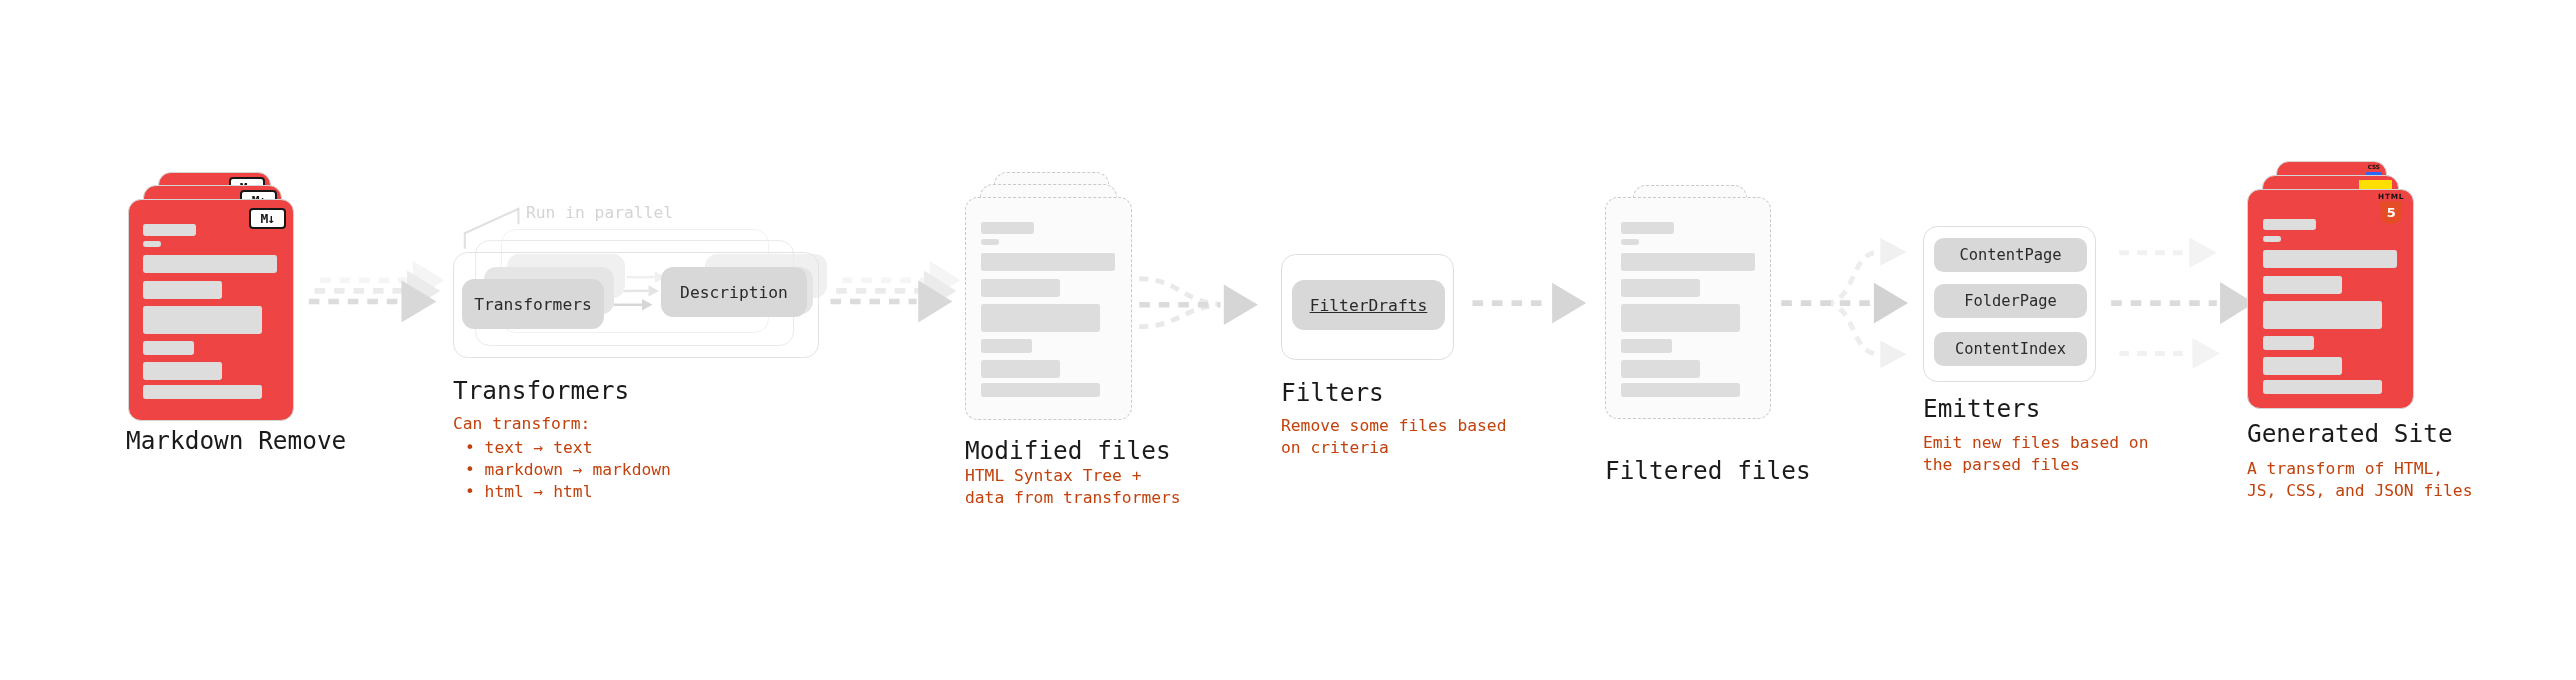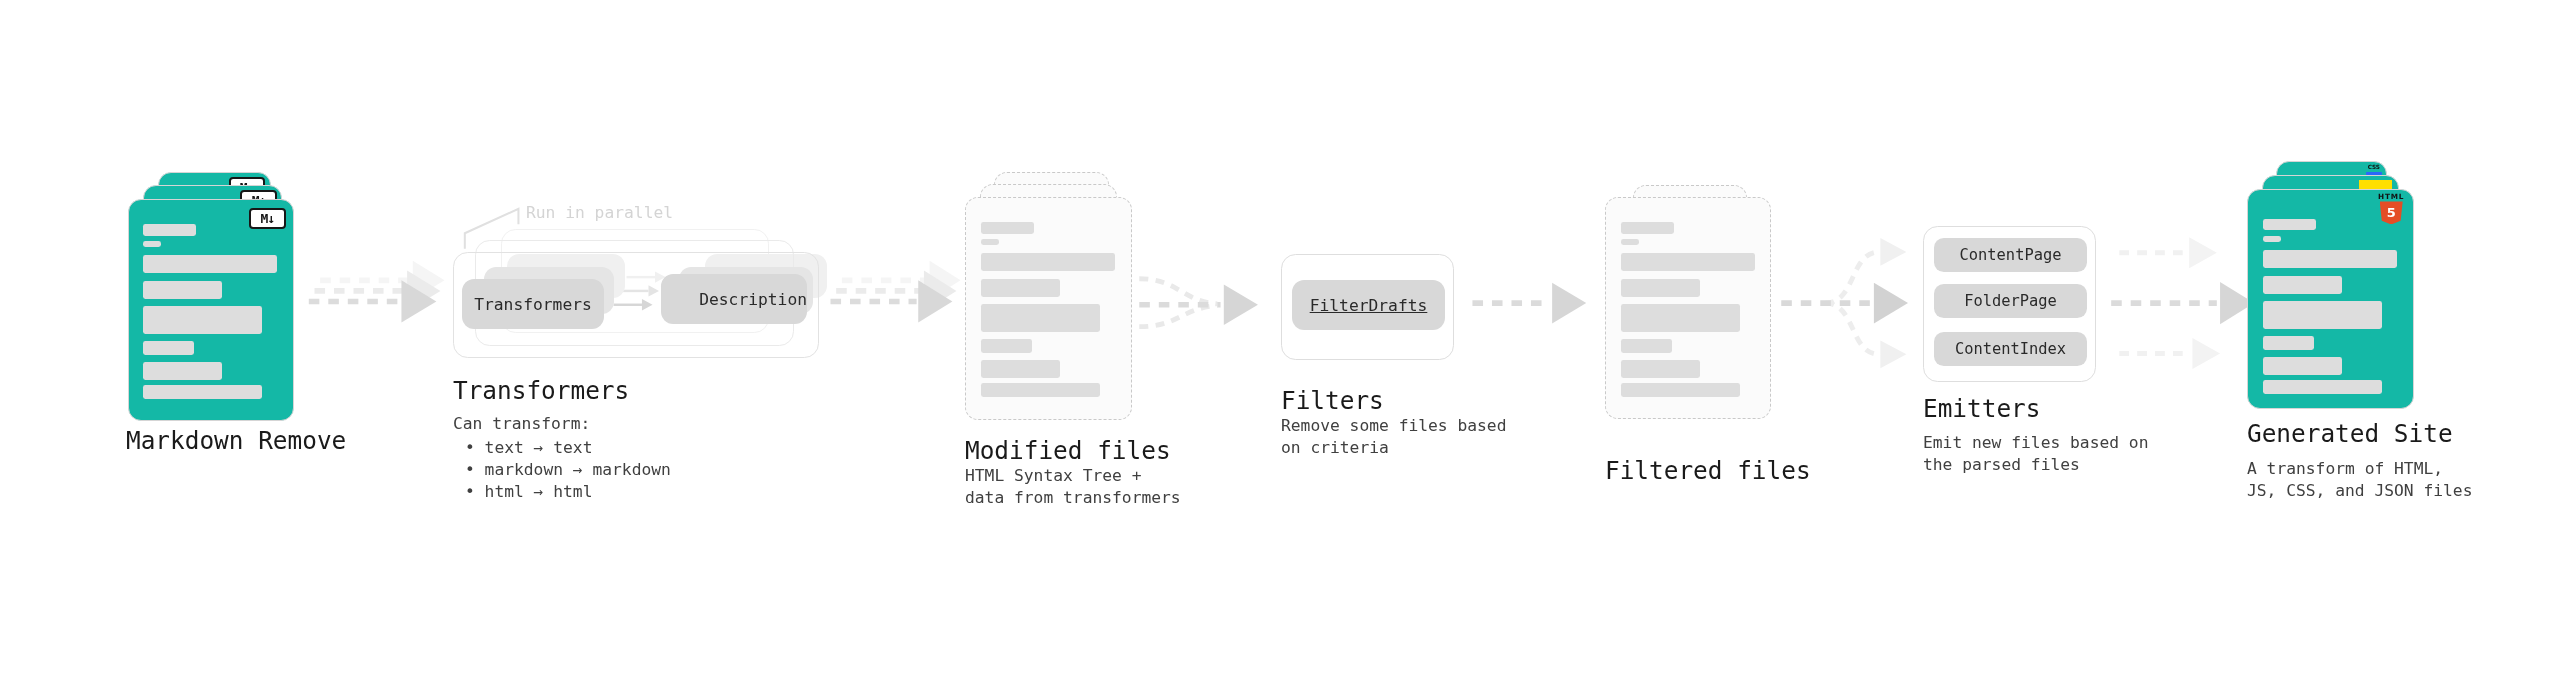--- a/index.html
+++ b/index.html
@@ -1,39 +1,39 @@
 <!DOCTYPE html>
 <html style="font-size:13px"><head>
 <meta charset="utf-8">
 <style>
   html,body{margin:0;padding:0;background:#ffffff;}
   .canvas{position:relative;width:2576px;height:681px;background:#ffffff;overflow:hidden;
           font-family:"DejaVu Sans Mono","Liberation Mono",monospace;}
   
-  .doc-card{position:absolute;background:#14b8a6;border:1.6px solid #d5d5d5;border-radius:13px;box-sizing:border-box;}
+  .doc-card{position:absolute;background:#ef4444;border:1.6px solid #d5d5d5;border-radius:13px;box-sizing:border-box;}
   .doc-card.dashed{border:1.6px dashed #c9c9c9;background:#fbfbfb;}
   .sk{position:absolute;background:#dddddd;border-radius:2.4px;}
   
   .md-badge{position:absolute;background:#ffffff;border:2.4px solid #171717;border-radius:4.1px;
             width:32.5px;height:17px;display:flex;align-items:center;justify-content:center;
             font-weight:bold;font-size:13px;color:#171717;letter-spacing:-0.8px;}
   
   .obox{position:absolute;border:1.6px solid #e2e2e2;border-radius:14.6px;box-sizing:border-box;background:transparent;}
   .obox.g1{border-color:#eaeaea;}
   .obox.g2{border-color:#f1f1f1;}
   
   .pill{position:absolute;background:#d8d8d8;border-radius:12.2px;display:flex;align-items:center;justify-content:center;
         font-size:16.3px;color:#2a2a2a;}
   .pill.small{border-radius:9.8px;font-size:15.4px;}
   .ghost-pill{position:absolute;border-radius:12.2px;}
   .ghost-pill.g1{background:#e5e5e5;}
   .ghost-pill.g2{background:#f0f0f0;}
   
   .title{position:absolute;font-size:24.4px;color:#1a1a1a;white-space:nowrap;}
-  .note{position:absolute;font-size:16.3px;line-height:22px;color:#404040;white-space:nowrap;}
+  .note{position:absolute;font-size:16.3px;line-height:22px;color:#c2410c;white-space:nowrap;}
   .annotation{position:absolute;font-size:16.3px;color:#d4d4d4;white-space:nowrap;}
   
   .css-badge{position:absolute;width:16.3px;text-align:center;}
   .css-badge .w{font-family:"DejaVu Sans","Liberation Sans",sans-serif;font-weight:bold;font-size:5.7px;color:#111;line-height:5.7px;}
   .css-badge .bar{height:3.3px;background:#2b67f8;margin-top:0.8px;border-radius:0.8px;}
   .js-badge{position:absolute;background:#ffdf00;}
   .html5-badge{position:absolute;width:37px;text-align:center;}
   .html5-badge .w{font-family:"DejaVu Sans","Liberation Sans",sans-serif;font-weight:bold;font-size:7.3px;letter-spacing:0.8px;color:#111;line-height:7.3px;}
   .html5-badge .shield{width:23px;height:23px;margin:0.8px auto 0;background:#e44d26;
      clip-path:polygon(0 0,100% 0,91% 84%,50% 100%,9% 84%);
@@ -151,21 +151,21 @@
     <div class="ghost-pill g2" style="left:705px;top:254px;width:122px;height:44px;"></div>
 
     <div class="obox g1" style="left:475px;top:240px;width:319px;height:106px;"></div>
     <div class="ghost-pill g1" style="left:484px;top:267px;width:130px;height:47px;"></div>
     <div class="ghost-pill g1" style="left:679px;top:267px;width:134px;height:47px;"></div>
 
     <div class="obox" style="left:453px;top:252px;width:366px;height:106px;"></div>
     <div class="pill" style="left:462px;top:279px;width:142px;height:50px;">
         <span>Transformers</span>
       </div>
-    <div class="pill" style="left:661px;top:274px;width:146px;height:50px;justify-content:flex-end;">
+    <div class="pill" style="left:661px;top:267px;width:146px;height:50px;">
         <span>Description</span>
       </div>
 
     <div class="title" style="left:453px;top:376px;">Transformers</div>
     <div class="note" style="left:453px;top:413px;">Can transform:</div>
     <div class="note" style="left:465px;top:437px;">
       <div>• text → text</div>
       <div>• markdown → markdown</div>
       <div>• html → html</div>
     </div>
@@ -189,21 +189,21 @@
       <div>HTML Syntax Tree +</div>
       <div>data from transformers</div>
     </div>
   </div>
 
   <div>
     <div class="obox" style="left:1281px;top:254px;width:173px;height:106px;border-color:#dedede;"></div>
     <div class="pill" style="left:1292px;top:280px;width:153px;height:50px;text-decoration:underline;">
         <span>FilterDrafts</span>
       </div>
-    <div class="title" style="left:1281px;top:378px;margin-top:8px;">Filters</div>
+    <div class="title" style="left:1281px;top:378px;">Filters</div>
     <div class="note" style="left:1281px;top:415px;">
       <div>Remove some files based</div>
       <div>on criteria</div>
     </div>
   </div>
 
   <div>
     <div class="doc-card dashed" style="left:1633px;top:185px;width:114px;height:195px;"></div>
     <div class="doc-card dashed" style="left:1605px;top:197px;width:166px;height:222px;">
       <div class="sk" style="left:14.6px;top:24.4px;width:53px;height:11.4px;"></div>

